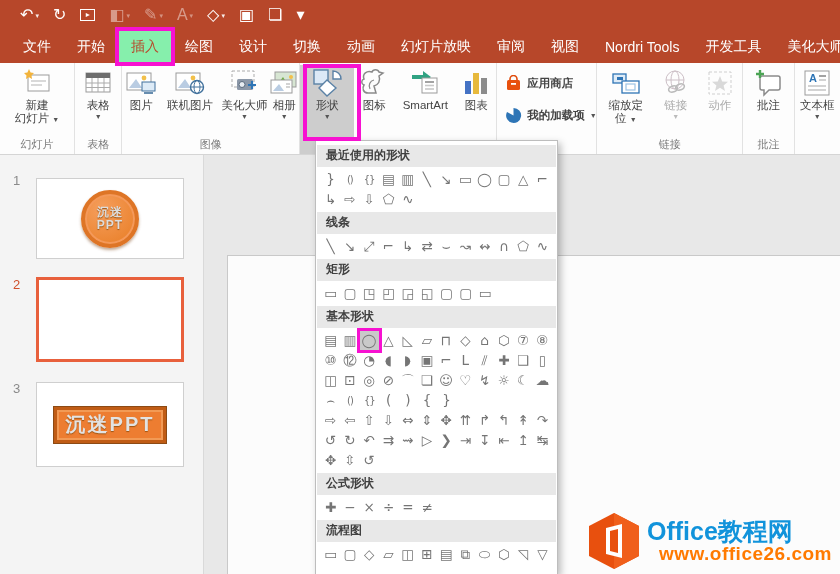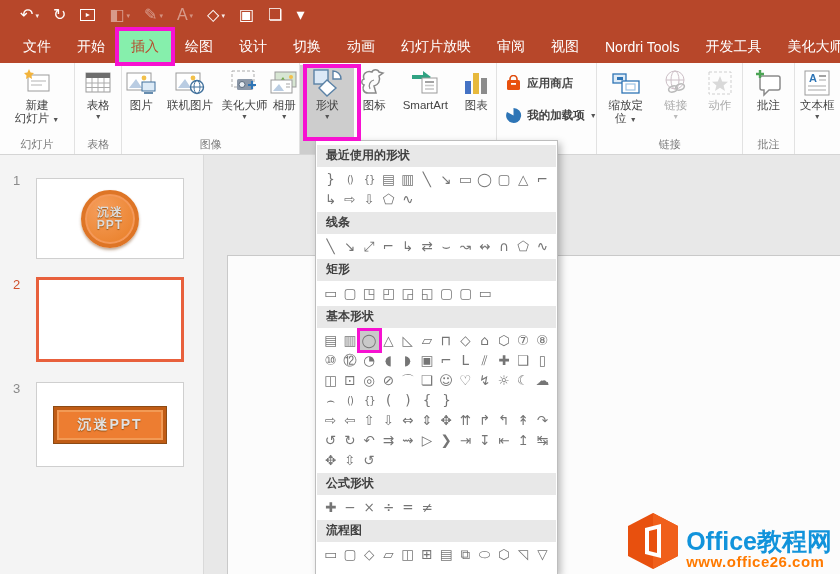--- a/index.html
+++ b/index.html
@@ -55,43 +55,43 @@
            width:58px; height:58px; border-radius:50%;
            background:radial-gradient(circle at 35% 30%, #F59E5D, #E87C22);
            border:4px solid #DE7526; box-shadow:0 2px 3px rgba(120,60,10,.45), inset 0 0 0 2px #F4995A;
            display:flex; flex-direction:column; align-items:center; justify-content:center;
            color:#DCDCDC; font-weight:bold; font-size:12px; line-height:13px;
            text-shadow:0 1px 1px #9C5514; letter-spacing:1px; }
   .obtn { position:absolute; left:50%; top:50%; transform:translate(-50%,-50%);
           width:112px; height:36px; background:#ED7D31; border:3px solid #C05C15;
           box-shadow:inset 0 0 0 2px #F29A55, 0 0 0 1px #8C4A14;
           display:flex; align-items:center; justify-content:center;
-          color:#E2E2E2; font-weight:bold; font-size:14px; text-shadow:0 1px 1px #9C5514; letter-spacing:2px; }
+          color:#E2E2E2; font-weight:bold; font-size:20px; text-shadow:0 1px 1px #9C5514; letter-spacing:2px; }
 
   .canvas { position:absolute; left:204px; top:155px; right:0; bottom:0; background:#E8E8E8; z-index:1; }
   .slide-page { position:absolute; left:23px; top:100px; right:-2px; bottom:-2px;
                 background:#FCFCFC; border:1px solid #C9C9C9; }
 
   
   .shapes-menu { position:absolute; left:315px; top:140px; width:243px; bottom:0; background:#FFFFFF;
                  border:1px solid #BDBDBD; border-bottom:none; box-shadow:3px 3px 7px rgba(0,0,0,.25);
                  overflow:hidden; z-index:50; padding-top:1px; }
   .sec-h { margin:3px 1px 2px 1px; background:#E8E8E8; color:#404040; font-size:12px;
            font-weight:bold; padding:2px 3px 3px 9px; cursor:default; }
   .shp-row { display:flex; padding:0 5px; height:20px; align-items:center; }
   .shp { width:19.3px; height:19px; line-height:19px; text-align:center; font-size:13.5px;
          color:#757575; font-family:"DejaVu Sans","Liberation Sans",sans-serif; cursor:pointer; }
   .shp.two { font-size:10px; letter-spacing:-1px; }
   .shp.hl { background:#C9C9C9; outline:3px solid #F711D1; outline-offset:0; }
 
   
-  .wm { position:absolute; right:8px; bottom:4px; display:flex; align-items:flex-end; gap:7px; z-index:40; }
+  .wm { position:absolute; right:8px; bottom:4px; display:flex; align-items:center; gap:7px; z-index:40; }
   .wm-txt { display:flex; flex-direction:column; line-height:1.05; }
   .wm-title { color:#1193DB; font-size:25px; font-weight:bold; }
-  .wm-url { color:#FF7A00; font-size:15px; font-weight:bold; letter-spacing:.5px; }
+  .wm-url { color:#FF7A00; font-size:19px; font-weight:bold; letter-spacing:.5px;margin-left:12px; }
 
   svg { display:block; }
 </style>
 </head>
 <body>
 
 <div class="app">
 
   <div class="titlebar" id="qat">
       <span class="qicon">

